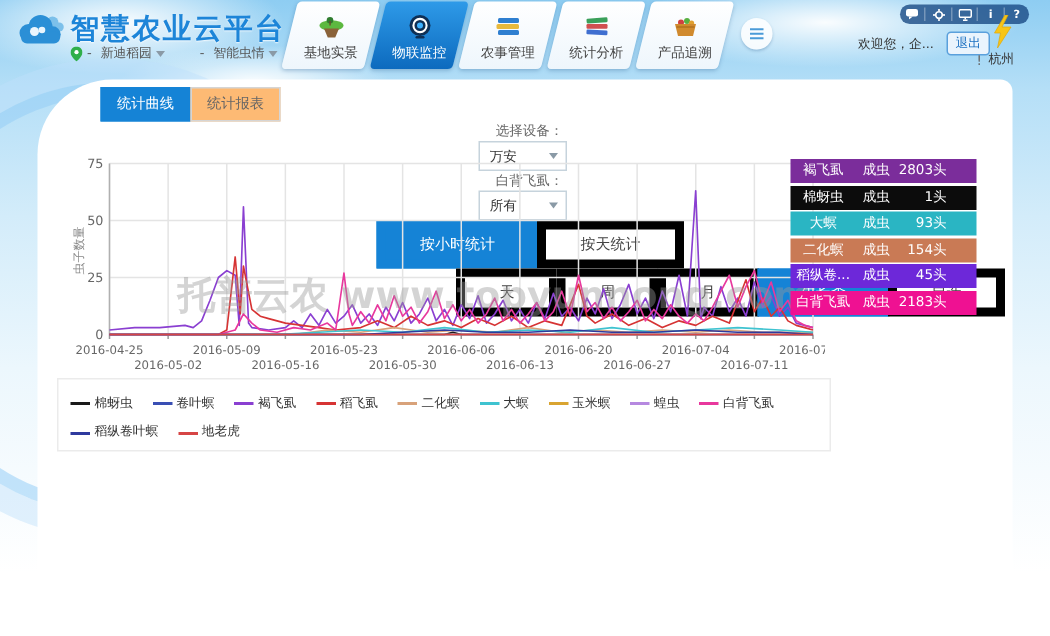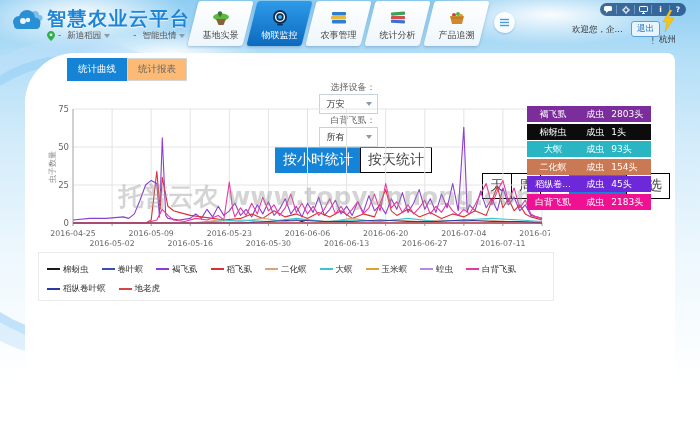--- a/index.html
+++ b/index.html
@@ -41,31 +41,31 @@
   
   .panel{position:absolute;left:25px;top:53px;width:650px;height:371px;background:#fff;border-radius:50px 8px 4px 4px;z-index:1;}
   .panel-tabs{position:absolute;left:13px;top:5px;display:flex;}
   .ptab{font-size:9.5px;padding:4px 10px;cursor:pointer;background:#fdba74;border:1px solid #d5d5d5;color:#666;}
   .ptab.active{background:#1583d6;color:#fff;border:1px solid #1583d6;margin-left:29px;}
   .filter-row{position:absolute;left:13px;top:28px;width:632px;display:flex;align-items:center;flex-direction:column;}
   .flabel{font-size:9px;color:#666;margin-right:2px;}
   .fselect{position:relative;border:1px solid #c6d3dc;background:#fff;font-size:9px;color:#333;padding:2.5px 18px 2.5px 7px;margin-right:12px;cursor:pointer;min-width:32px;}
   .fselect .caret{position:absolute;right:5px;top:7px;}
   .btn-group{display:flex;}
-  .gbtn{font-size:14px;padding:3px 7px;border:1px solid #000000;background:#fff;color:#444;margin-left:-1px;cursor:pointer;white-space:nowrap;}
+  .gbtn{font-size:10px;padding:3px 23px;border:6px solid #000000;background:#fff;color:#444;margin-left:-1px;cursor:pointer;white-space:nowrap;}
   .gbtn.active{background:#1583d6;color:#fff;border-color:#1583d6;}
   .period-group{margin-left:auto;display:flex;}
   
   .chart-wrap{position:absolute;left:20px;top:48px;width:505px;height:158px;}
   
   .summary-table{position:absolute;left:502px;top:53px;width:124px;z-index:2;}
   .srow{display:flex;height:16px;line-height:16px;margin-bottom:1.5px;font-size:9px;color:#fff;}
   .srow .n{width:42%;text-align:center;overflow:hidden;white-space:nowrap;}
   .srow .s{width:26%;text-align:center;}
-  .srow .c{width:32%;padding-right:0;}
+  .srow .c{width:32%;text-align:right;padding-right:20px;}
   
   .legend{position:absolute;left:13px;top:199px;width:498px;border:1px solid #ebebeb;padding:4px 8px;line-height:15px;}
   .litem{display:inline-flex;align-items:center;margin-right:13px;cursor:pointer;}
   .ldash{display:inline-block;width:13px;height:2px;margin-right:3px;}
   .llabel{font-size:8.5px;color:#333;white-space:nowrap;}
   
   .footer{position:absolute;bottom:5px;left:0;width:100%;text-align:center;font-size:8px;color:#999;}
 </style>
 </head>
 <body>

